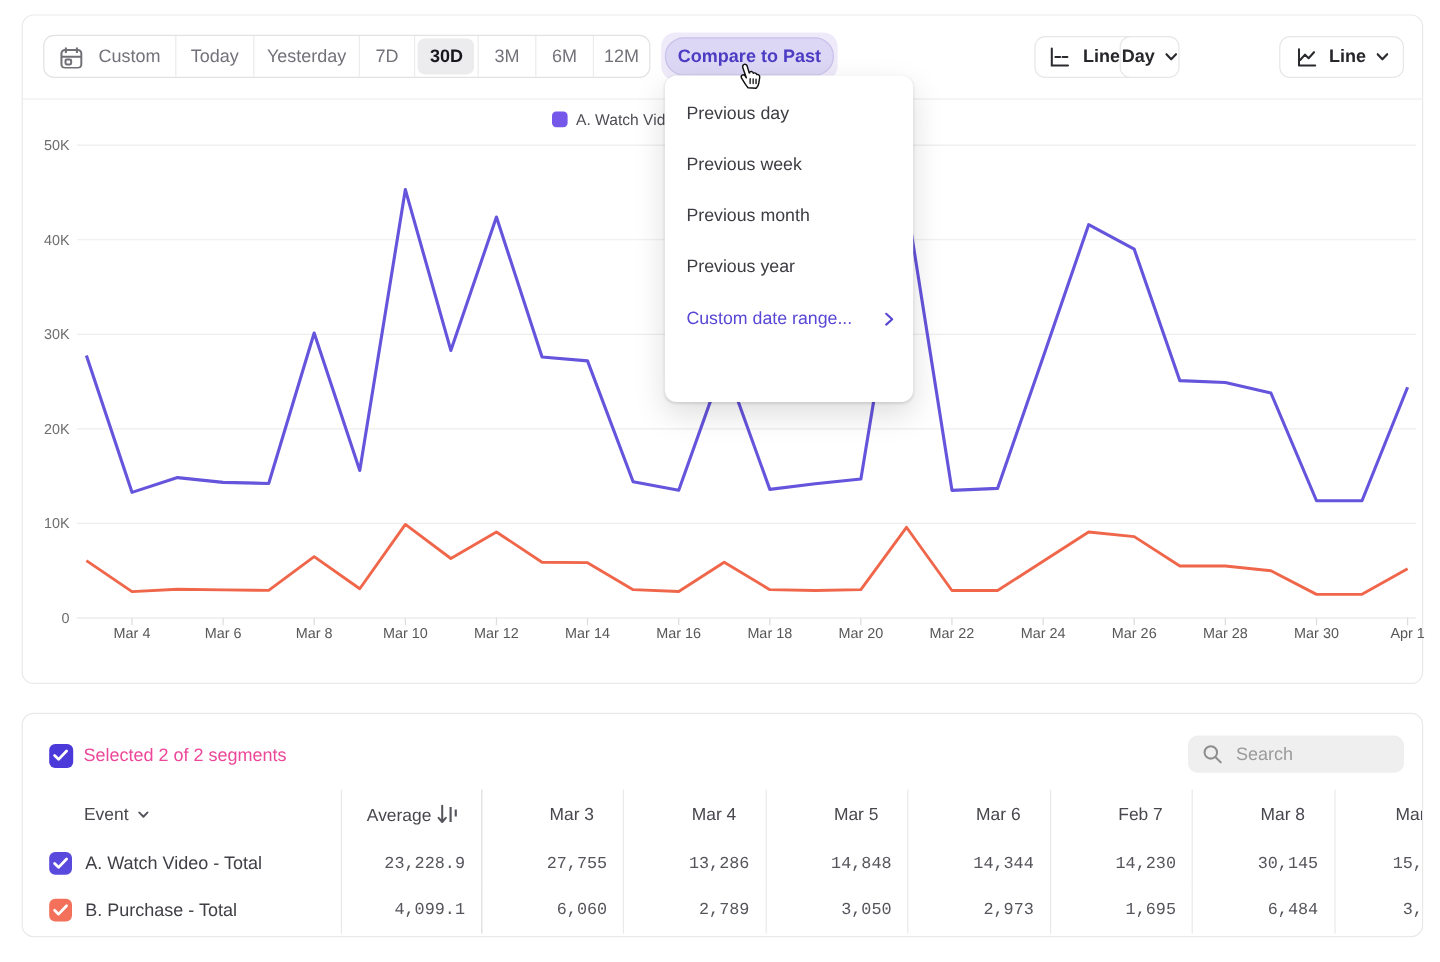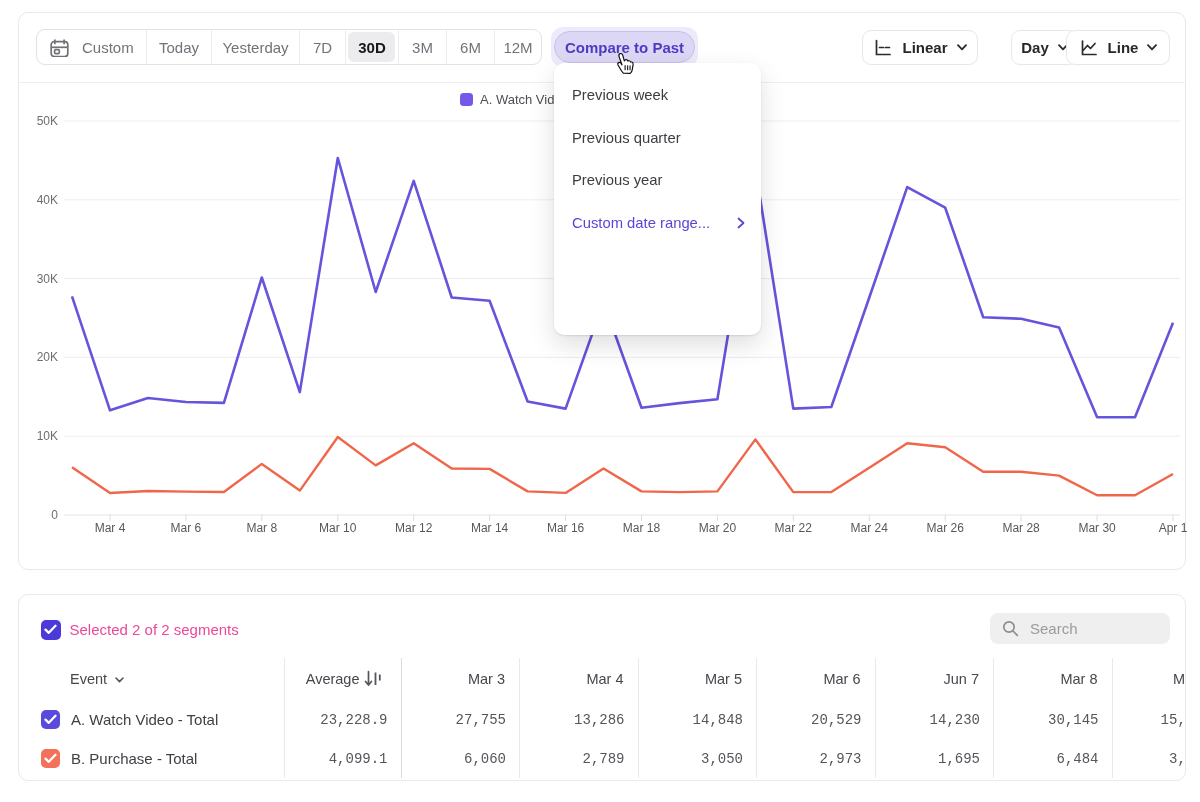--- a/index.html
+++ b/index.html
@@ -23,21 +23,21 @@
 .halo{position:absolute;left:532px;top:14px;width:147px;height:40px;
 background:#eeeaf9;border-radius:12px}
 .cmp{position:absolute;left:535px;top:18px;width:141px;height:32px;
 background:#dcd7f5;border:1px solid #c9c0ea;border-radius:16px;
 display:flex;align-items:center;justify-content:center;
 font-size:15px;font-weight:700;color:#4c3cc4}
 .rbtn{position:absolute;top:17px;height:35px;border:1px solid #e7e7e7;
 border-radius:9px;display:flex;align-items:center;justify-content:center;
 gap:9px;font-size:15px;font-weight:700;color:#26262b;background:#fff}
 #b1{left:843px;width:116px}
-#b2{left:992px;width:67px}
+#b2{left:914px;width:50px}
 #b3{left:1047px;width:104px}
 .menu{position:absolute;left:554px;top:63px;width:207px;height:272px;
 background:#fff;border-radius:10px;z-index:40;
 box-shadow:0 1px 2px rgba(0,0,0,.10),0 10px 26px rgba(0,0,0,.13);padding-top:11px}
 .mi{height:42.6px;display:flex;align-items:center;padding-left:18px;
 font-size:14.8px;color:#3c3c42}
 .mi.pu{color:#5847d4;justify-content:space-between;padding-right:16px}
 .selrow{position:absolute;left:22px;top:25px;display:flex;align-items:center;gap:9px;
 font-size:15px;color:#ec4899}
 .cb{width:19.5px;height:19.5px;border-radius:5px;flex:none;display:flex;align-items:center;
@@ -46,21 +46,21 @@
 .cb.p2{background:#4c39d9}
 .cb.r{background:#f3705a}
 .search{position:absolute;left:971px;top:18px;width:180px;height:31px;
 background:#efefef;border-radius:8px;display:flex;align-items:center;gap:11px;
 padding-left:12px;font-size:15px;color:#9b9b9b}
 table.tg{position:absolute;left:0;top:63px;border-collapse:collapse;table-layout:fixed;width:1205px}
 .tg td,.tg th{padding:0;vertical-align:middle;height:39px}
 .tg th{height:42px}
 td.num{font-family:"Liberation Mono",monospace;font-size:14px;color:#55555c;
 text-align:right;padding-right:13px}
-th.hd{font-size:14.5px;font-weight:500;color:#47474d;text-align:right;padding-right:14px}
+th.hd{font-size:14.5px;font-weight:500;color:#47474d;text-align:right;padding-right:24px}
 .vline{border-left:1px solid #e9e9e9}
 .vline2{border-left:1.5px solid #dcdcdc}
 </style></head><body>
 <div class="card" id="card1">
  <div class="toolbar">
   <div class="seg">
    <div class="it" style="width:110px;gap:13px;justify-content:flex-start;padding-left:13px">
           <svg width="19" height="19" viewBox="0 0 19 19" fill="none" stroke="#707076" stroke-width="1.7">
             <rect x="1.2" y="3.6" width="16.6" height="15" rx="3"></rect>
             <line x1="1.2" y1="9.3" x2="17.8" y2="9.3"></line>
@@ -182,37 +182,37 @@
             </svg></th>
    <th class="hd vline" style="padding-right:18px">Average&nbsp;<svg width="19" height="18" viewBox="0 0 19 18" fill="none" stroke="#55555c" style="vertical-align:-4px">
               <path d="M4.5 1.5 V14.5 M1.5 11.5 L4.5 15 L7.5 11.5" stroke-width="1.7" stroke-linecap="round" stroke-linejoin="round"></path>
               <line x1="11.5" y1="2.5" x2="11.5" y2="15" stroke-width="1.8"></line>
               <line x1="15.8" y1="4.5" x2="15.8" y2="10.5" stroke-width="1.8"></line>
             </svg></th>
    <th class="hd vline2">Mar 3</th>
           <th class="hd vline">Mar 4</th>
    <th class="hd vline">Mar 5</th>
           <th class="hd vline">Mar 6</th>
-   <th class="hd vline">Jun 7</th>
+   <th class="hd vline">Feb 7</th>
           <th class="hd vline">Mar 8</th>
    <th class="hd vline">Mar 9</th>
   </tr>
   <tr>
    <td>
             <div style="display:flex;align-items:center;gap:11px;padding-left:21.5px;font-size:15px;color:#3f3f46"><div class="cb p">
                 <svg width="13" height="11" viewBox="0 0 13 11" fill="none" stroke="#fff" stroke-width="2.3" stroke-linecap="round" stroke-linejoin="round">
                   <path d="M1.5 5.6 L4.8 8.8 L11.5 1.8"></path>
                 </svg>
               </div>A. Watch Video - Total</div>
           </td>
    <td class="num vline">23,228.9</td>
    <td class="num vline2">27,755</td>
           <td class="num vline">13,286</td>
    <td class="num vline">14,848</td>
-          <td class="num vline">20,529</td>
+          <td class="num vline">14,344</td>
    <td class="num vline">14,230</td>
           <td class="num vline">30,145</td>
    <td class="num vline">15,600</td>
   </tr>
   <tr>
    <td>
             <div style="display:flex;align-items:center;gap:11px;padding-left:21.5px;font-size:15px;color:#3f3f46"><div class="cb r">
                 <svg width="13" height="11" viewBox="0 0 13 11" fill="none" stroke="#fff" stroke-width="2.3" stroke-linecap="round" stroke-linejoin="round">
                   <path d="M1.5 5.6 L4.8 8.8 L11.5 1.8"></path>
                 </svg>
@@ -224,22 +224,23 @@
    <td class="num vline">3,050</td>
           <td class="num vline">2,973</td>
    <td class="num vline">1,695</td>
           <td class="num vline">6,484</td>
    <td class="num vline">3,100</td>
   </tr>
  </tbody>
     </table>
 </div>
 <div class="menu">
+ <div class="mi">Previous day</div>
  <div class="mi">Previous week</div>
- <div class="mi">Previous quarter</div>
+ <div class="mi">Previous month</div>
  <div class="mi">Previous year</div>
  <div class="mi pu">Custom date range...&nbsp;<svg width="8" height="12" viewBox="0 0 8 12" fill="none" stroke="#5847d4" stroke-width="1.8" stroke-linecap="round" stroke-linejoin="round">
         <path d="M1.5 1.5 L6.5 6 L1.5 10.5"></path>
       </svg></div>
 </div>
 <svg style="position:absolute;left:614px;top:52px;z-index:60" width="22" height="23" viewBox="0 0 20 21">
     <path d="M5.5 1.5 C6.6 1.1 7.6 1.8 7.9 2.9 L9.3 7.8 C9.4 8.1 9.6 8.1 9.7 7.8 C9.9 7.1 10.8 6.7 11.5 7 C12.1 7.2 12.4 7.7 12.6 8.3 C12.8 8.1 13.3 7.9 13.8 8 C14.5 8.1 15 8.6 15.2 9.2 C15.7 9.1 16.2 9.1 16.6 9.4 C17.3 9.8 17.5 10.5 17.4 11.3 L16.7 15.8 C16.5 17 16 18.1 15.2 19 L14.6 19.6 L8.5 19.3 C7.7 18.4 6.9 17.4 6.3 16.4 L3.6 11.9 C3.1 11 3.4 10.1 4.1 9.7 C4.9 9.3 5.8 9.5 6.3 10.3 L7.2 11.7 L4.6 4.2 C4.2 3 4.5 1.9 5.5 1.5 Z" fill="#fff" stroke="#111" stroke-width="1.1" stroke-linejoin="round"></path>
     <path d="M10.1 16.1 V12.3 M12.4 16.1 V12.5 M14.6 16.1 V12.7" stroke="#111" stroke-width="1" fill="none" stroke-linecap="round"></path>
   </svg>
 </body></html>

